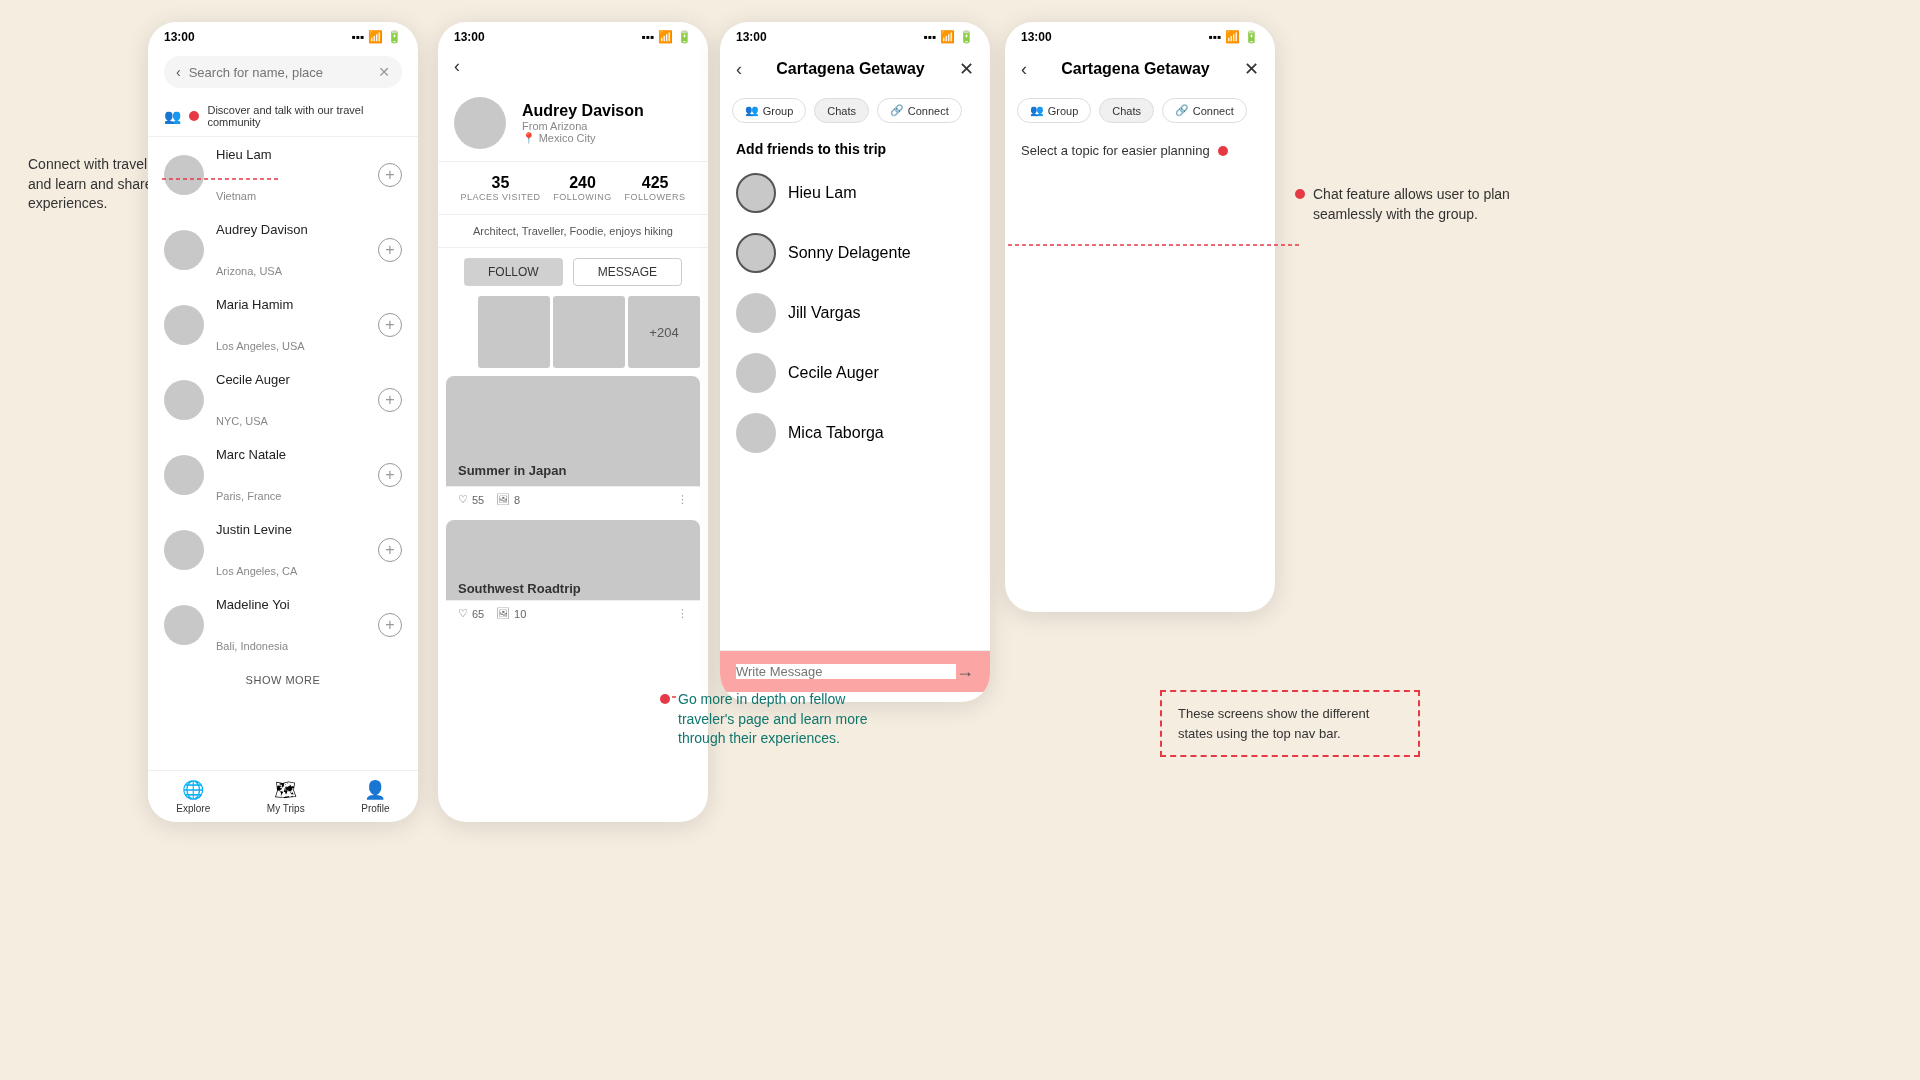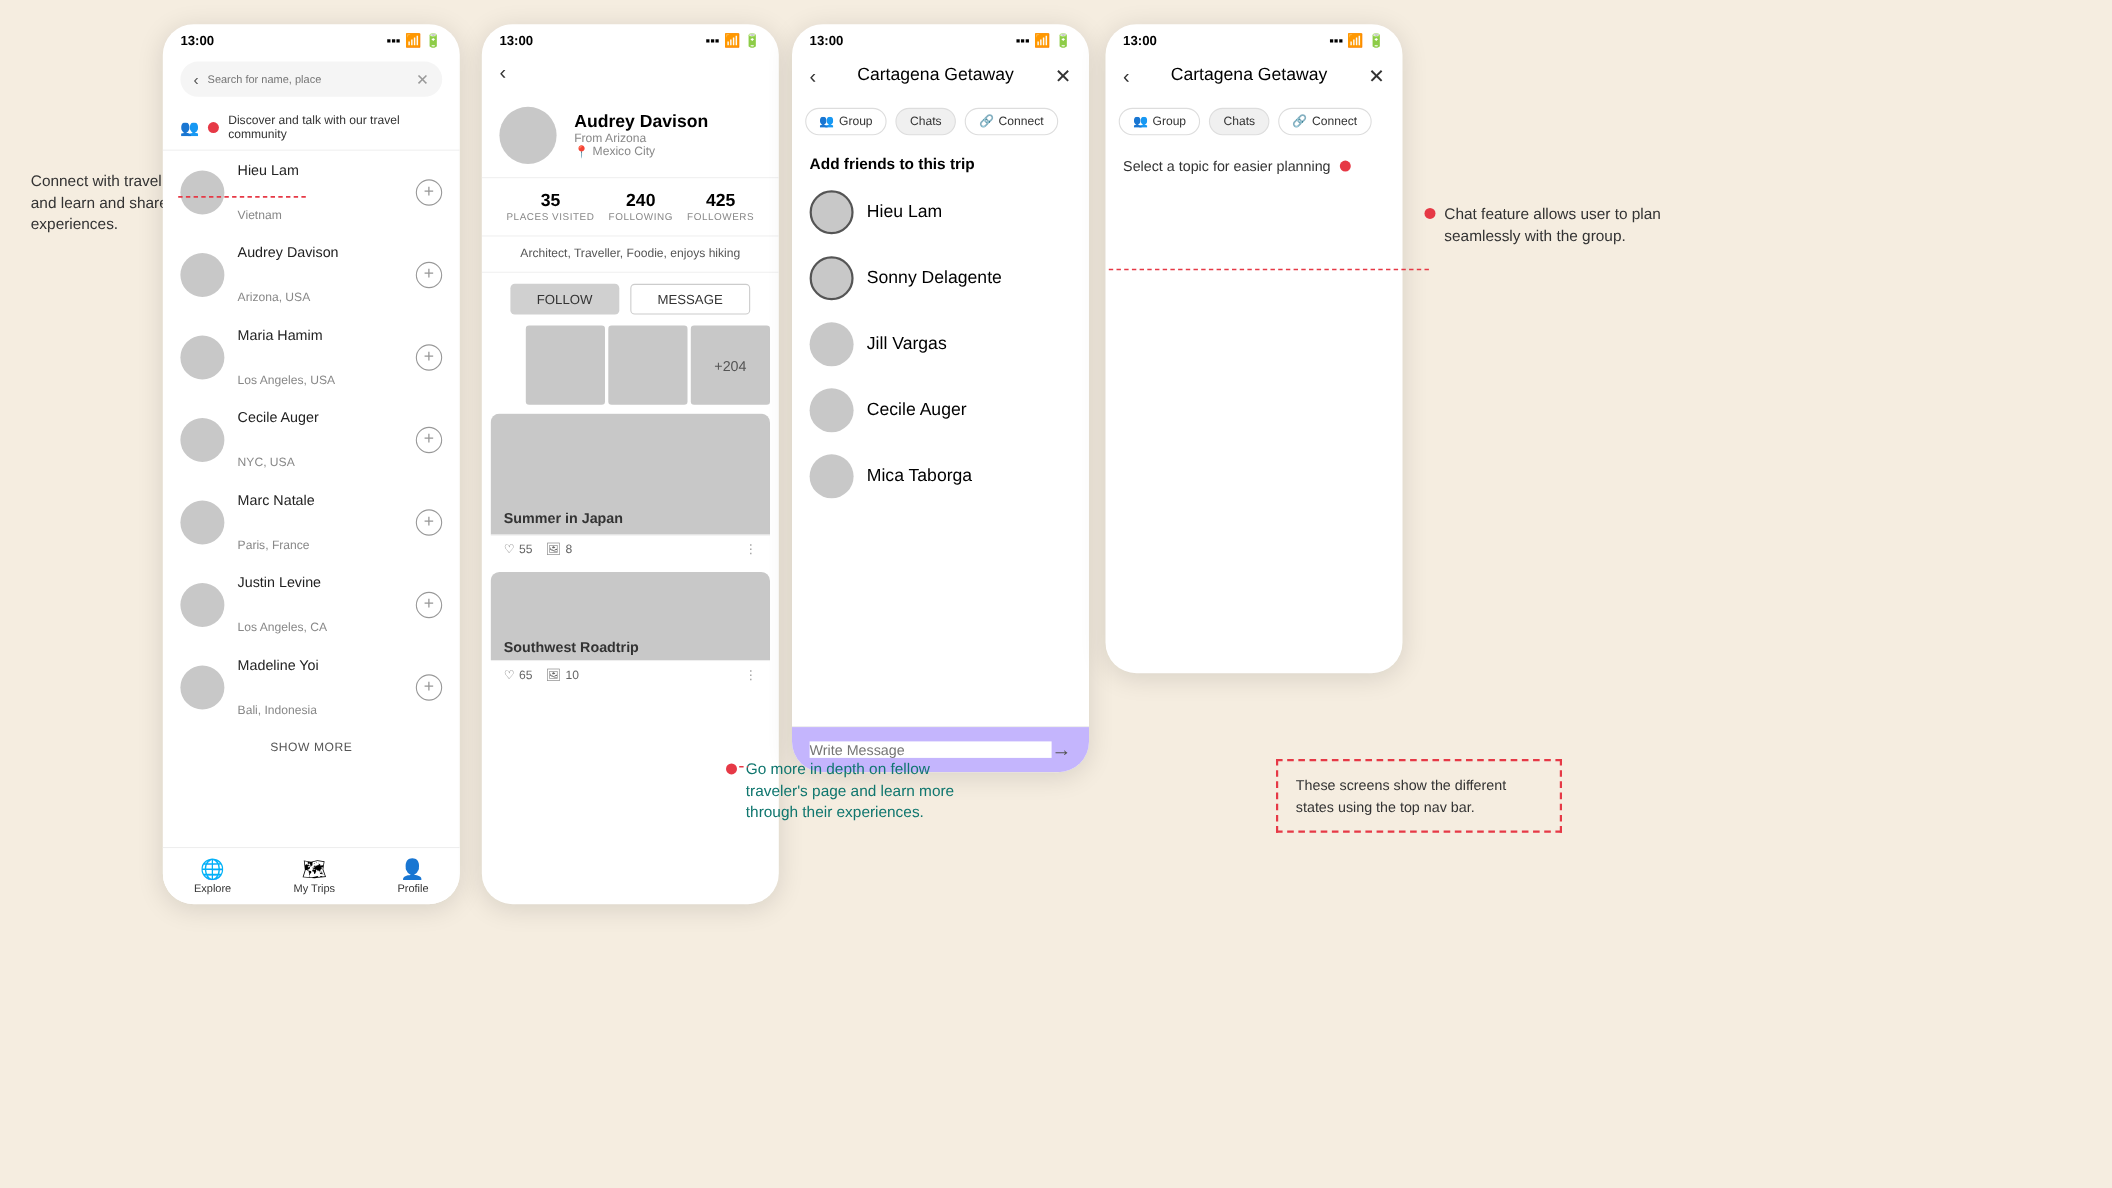--- a/index.html
+++ b/index.html
@@ -75,21 +75,21 @@
       background: #f5f5f5;
       border-radius: 20px;
       margin: 8px 16px;
       padding: 8px 12px;
       gap: 8px;
     }
 
     .search-bar input {
       border: none;
       background: transparent;
-      font-size: 10px;
+      font-size: 13px;
       color: #4d7c0f;
       outline: none;
       flex: 1;
     }
 
     
     .discovery-banner {
       display: flex;
       align-items: center;
       gap: 8px;
@@ -336,45 +336,45 @@
     }
 
     
     .chat-header {
       display: flex;
       align-items: center;
       justify-content: space-between;
       padding: 10px 16px;
     }
 
-    .chat-title { font-size: 16px; font-weight: 400; }
+    .chat-title { font-size: 16px; font-weight: 700; }
 
     .add-friends-title {
       font-size: 14px;
       font-weight: 600;
       padding: 10px 16px 6px;
     }
 
     .friend-item {
       display: flex;
       align-items: center;
       padding: 10px 16px;
       gap: 12px;
     }
 
     .message-input {
       display: flex;
       align-items: center;
       border-top: 1px solid #eee;
       padding: 10px 16px;
       position: absolute;
-      bottom: 0;
+      bottom: 10px;
       left: 0;
       right: 0;
-      background: #c4b5fd;
+      background: #fca5a5;
     }
 
     .message-input input {
       flex: 1;
       border: none;
       outline: none;
       font-size: 13px;
       color: #999;
     }
 

